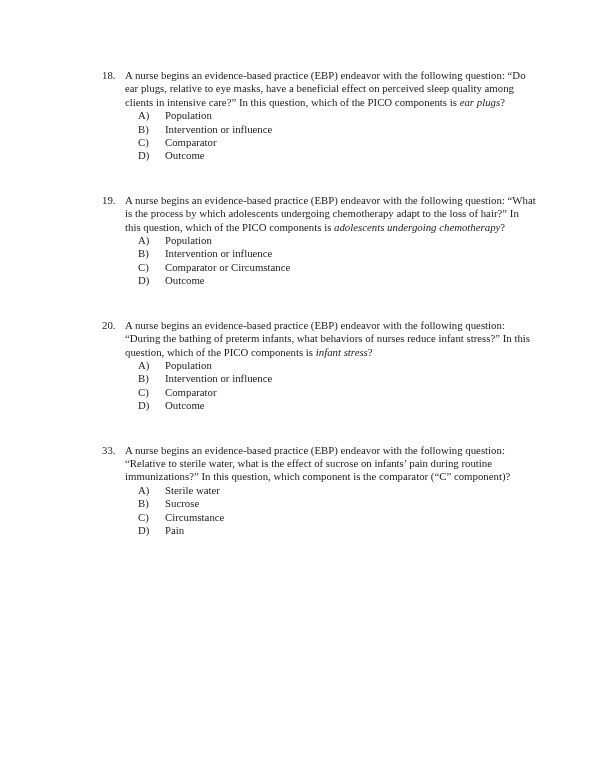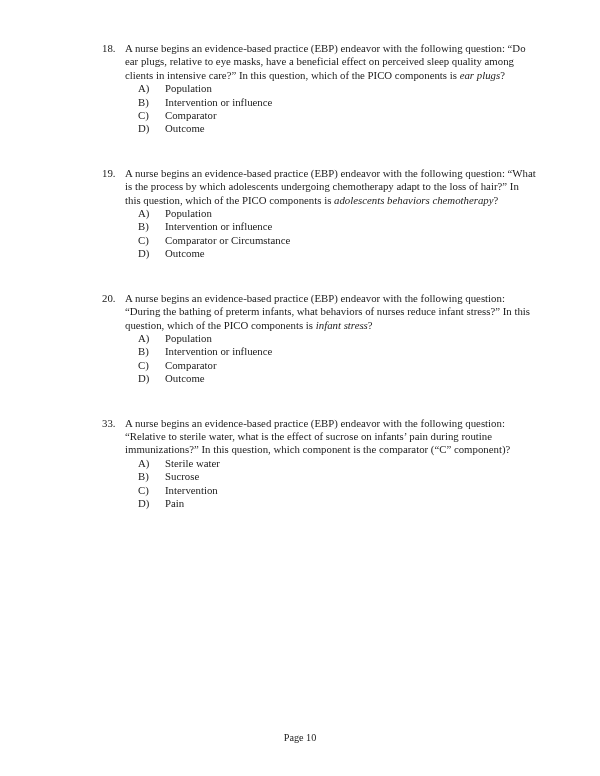--- a/index.html
+++ b/index.html
@@ -11,21 +11,21 @@
     color: #1b1b1b;
     overflow: hidden;
   }
   .page {
     position: relative;
     width: 600px;
     height: 776px;
     background: #ffffff;
   }
   .content {
-    padding-top: 42px;
+    padding-top: 69px;
   }
   .question {
     display: flex;
     align-items: flex-start;
     padding-left: 102px;
     margin-bottom: 31px;
     font-size: 10.8px;
     line-height: 13.4px;
   }
   .qnum {
@@ -88,21 +88,21 @@
             <span class="opt-letter">D)</span>
             <span class="opt-text">Outcome</span>
           </li>
         </ul>
       </div>
     </div>
 
     <div class="question">
       <div class="qnum">19.</div>
       <div class="qbody">
-        <p class="stem"><span>A nurse begins an evidence-based practice (EBP) endeavor with the following question: “What is the process by which adolescents undergoing chemotherapy adapt to the loss of hair?” In this question, which of the PICO components is </span><span class="italic">adolescents behaviors chemotherapy</span><span>?</span></p>
+        <p class="stem"><span>A nurse begins an evidence-based practice (EBP) endeavor with the following question: “What is the process by which adolescents undergoing chemotherapy adapt to the loss of hair?” In this question, which of the PICO components is </span><span class="italic">adolescents undergoing chemotherapy</span><span>?</span></p>
         <ul class="options">
           <li class="option">
             <span class="opt-letter">A)</span>
             <span class="opt-text">Population</span>
           </li>
           <li class="option">
             <span class="opt-letter">B)</span>
             <span class="opt-text">Intervention or influence</span>
           </li>
           <li class="option">
@@ -150,26 +150,25 @@
           <li class="option">
             <span class="opt-letter">A)</span>
             <span class="opt-text">Sterile water</span>
           </li>
           <li class="option">
             <span class="opt-letter">B)</span>
             <span class="opt-text">Sucrose</span>
           </li>
           <li class="option">
             <span class="opt-letter">C)</span>
-            <span class="opt-text">Intervention</span>
+            <span class="opt-text">Circumstance</span>
           </li>
           <li class="option">
             <span class="opt-letter">D)</span>
             <span class="opt-text">Pain</span>
           </li>
         </ul>
       </div>
     </div>
 
   </div>
 
-  <div class="footer">Page 10</div>
 </div>
 
 </body></html>

